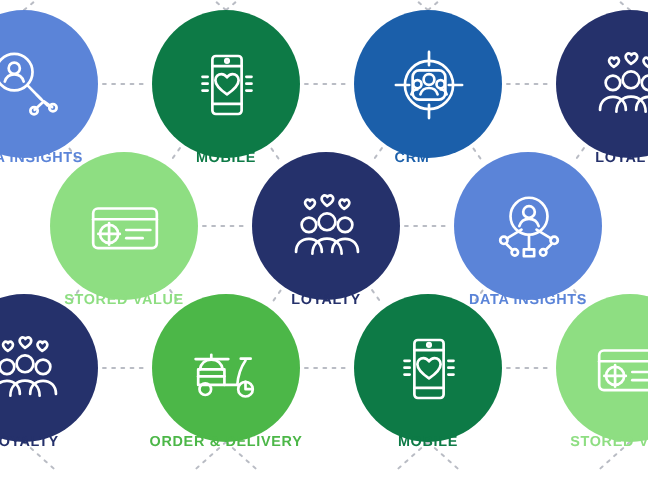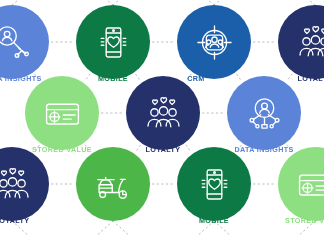--- a/index.html
+++ b/index.html
@@ -262,21 +262,22 @@
           <circle cx="12.6" cy="23.2" r="4.2"></circle>
           <path d="M12.6 18.2v10M7.6 23.2h10"></path>
         </g>
             </svg>
           </span>
         </div>
       </div>
     </div>
 <div class="node-label" style="left: 12px; top: 74px; color: rgb(91, 132, 216); font-size: 7.2px;">DATA INSIGHTS</div>
     <div class="node-label" style="left: 113px; top: 74px; color: rgb(13, 122, 70); font-size: 7.2px;">MOBILE</div>
-    <div class="node-label" style="left: 196px; top: 74px; color: rgb(27, 95, 170); font-size: 7.2px;">CRM</div>
+    <div class="node-label" style="left: 206px; top: 74px; color: rgb(27, 95, 170); font-size: 7.2px;">CRM</div>
     <div class="node-label" style="left: 315px; top: 74px; color: rgb(37, 49, 107); font-size: 7.2px;">LOYALTY</div>
     <div class="node-label" style="left: 62px; top: 145px; color: rgb(142, 222, 130); font-size: 7.2px;">STORED VALUE</div>
     <div class="node-label" style="left: 163px; top: 145px; color: rgb(37, 49, 107); font-size: 7.2px;">LOYALTY</div>
     <div class="node-label" style="left: 264px; top: 145px; color: rgb(91, 132, 216); font-size: 7.2px;">DATA INSIGHTS</div>
     <div class="node-label" style="left: 12px; top: 216px; color: rgb(37, 49, 107); font-size: 7.2px;">LOYALTY</div>
+    <div class="node-label" style="left: 113px; top: 216px; color: rgb(76, 183, 72); font-size: 7.2px;">ORDER &amp; DELIVERY</div>
     <div class="node-label" style="left: 214px; top: 216px; color: rgb(13, 122, 70); font-size: 7.2px;">MOBILE</div>
     <div class="node-label" style="left: 315px; top: 216px; color: rgb(142, 222, 130); font-size: 7.2px;">STORED VALUE</div>
   </div>
 
 </body></html>

